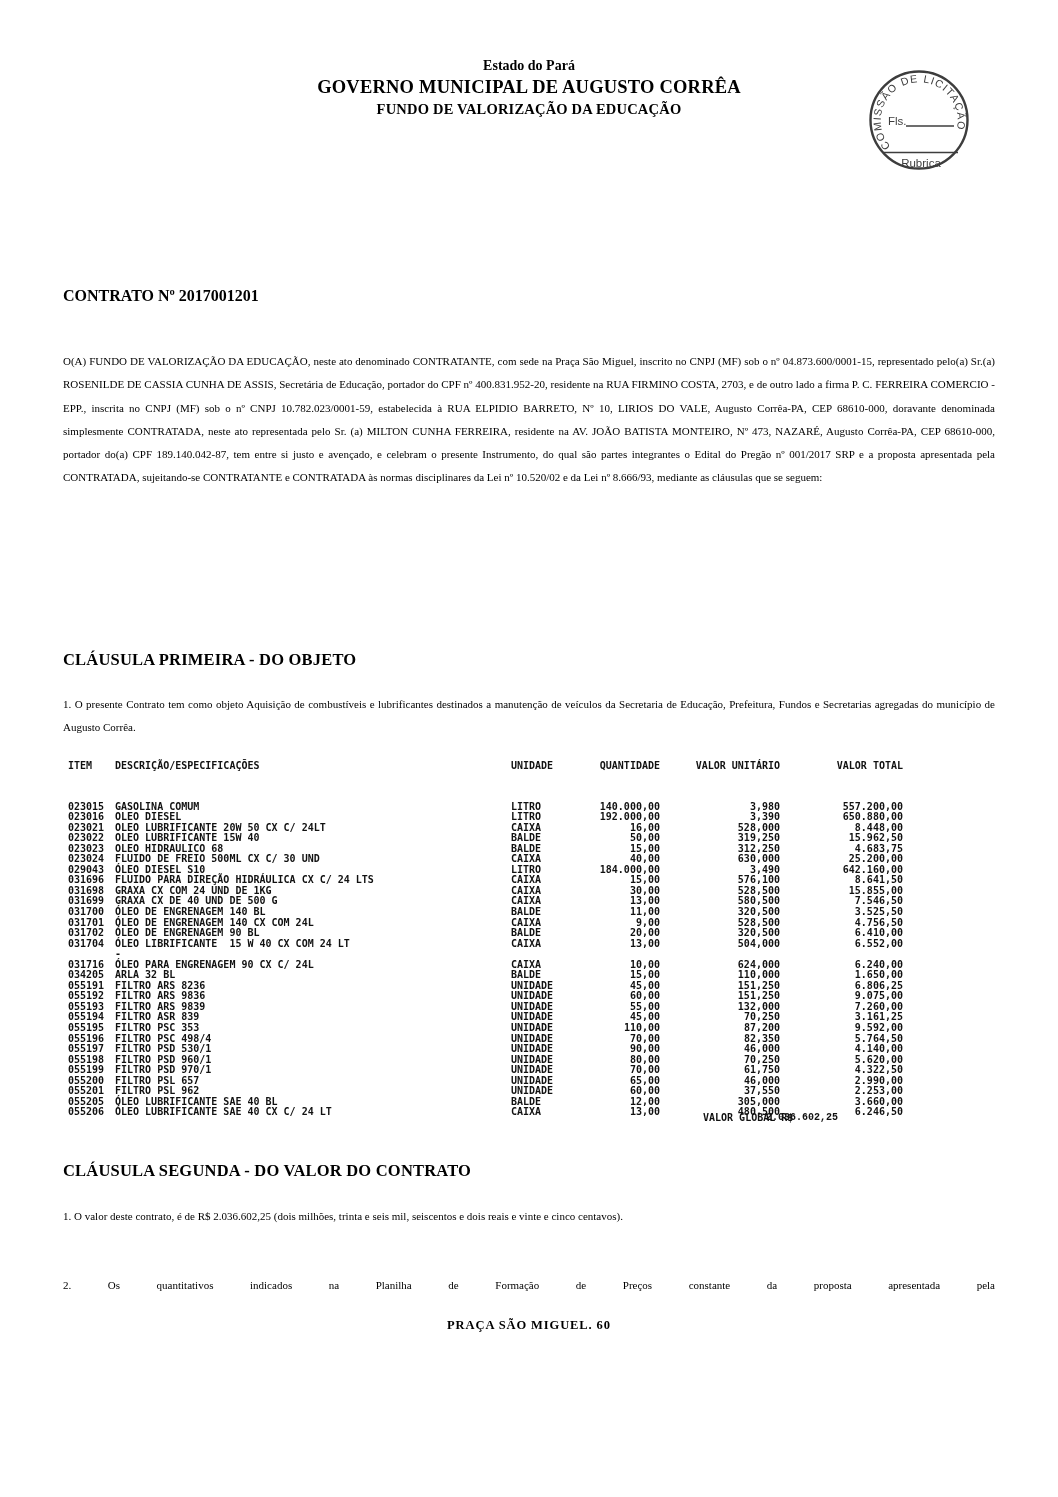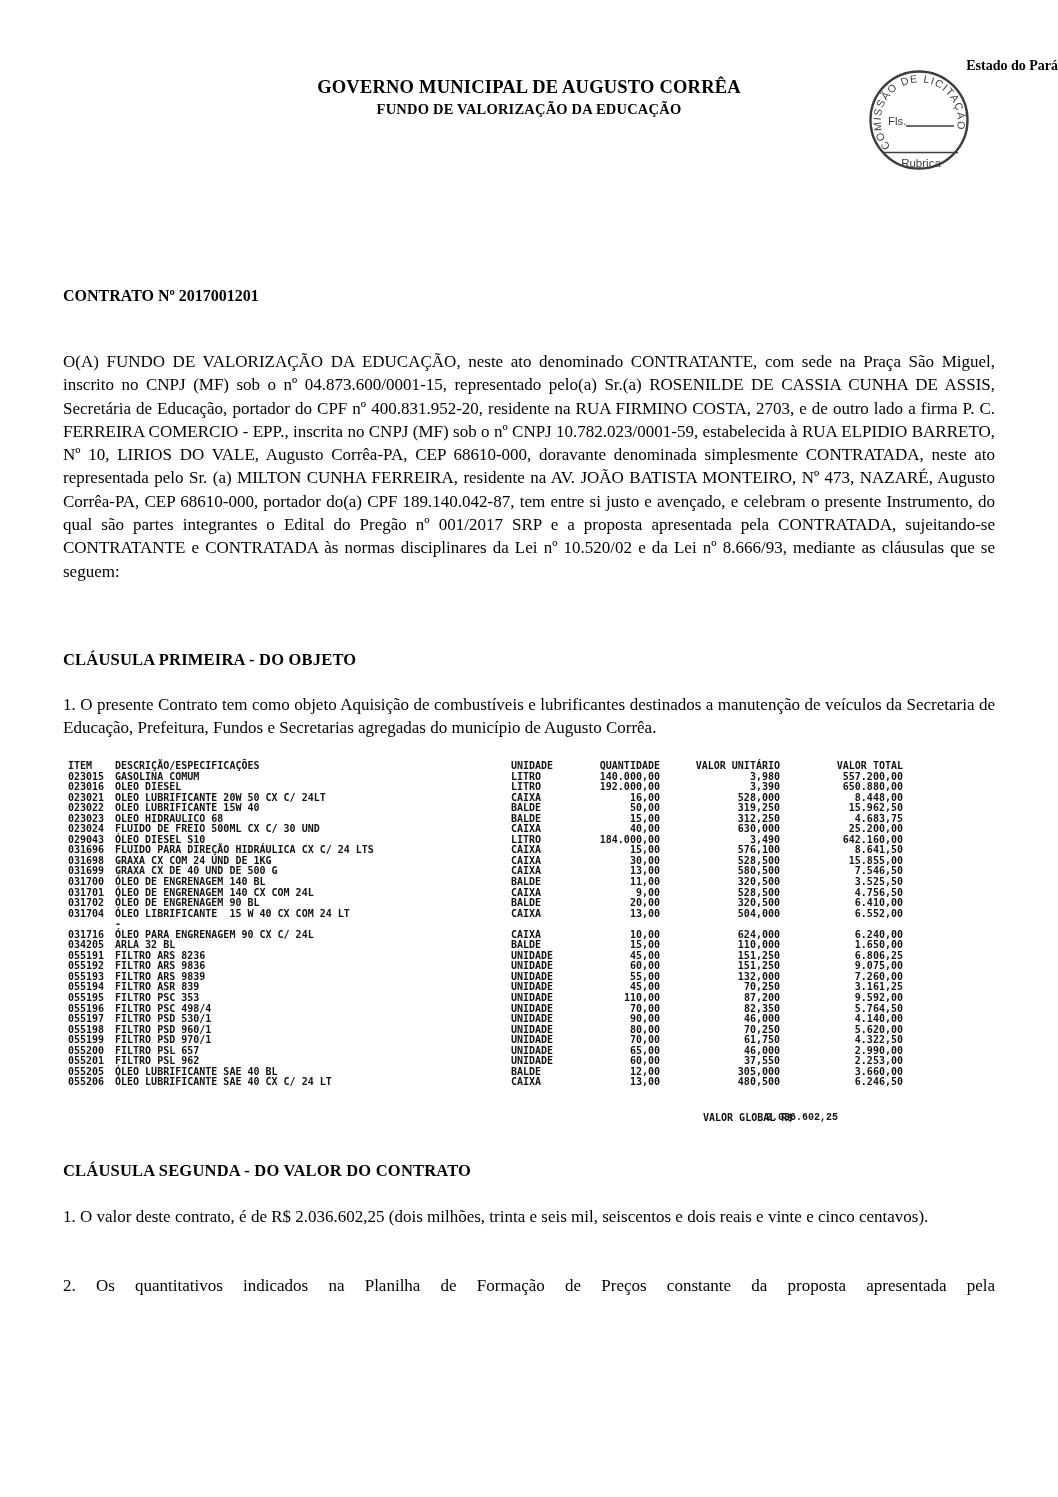--- a/index.html
+++ b/index.html
@@ -7,46 +7,46 @@
     position:relative;
     width:1058px;height:1497px;
     margin:0 auto;
     background:#ffffff;
     color:#000;
     font-family:"Liberation Serif","DejaVu Serif",serif;
     overflow:hidden;
   }
   
   .lh{position:absolute;left:0;width:100%;text-align:center;font-weight:bold;line-height:1.15;}
-  .lh1{top:58px;font-size:14px;text-align:right;}
+  .lh1{top:58px;font-size:14px;}
   .lh2{top:77px;font-size:18.5px;letter-spacing:.2px;}
   .lh3{top:101px;font-size:14.5px;letter-spacing:.2px;}
   
   .stamp{position:absolute;left:855px;top:60px;width:134px;height:124px;}
   .stamp svg{width:100%;height:100%;}
   .stamp text{font-family:"Liberation Sans","DejaVu Sans",sans-serif;fill:#3d3d3d;}
   
   .blk{position:absolute;left:63px;width:932px;}
   .contract-no{top:287px;font-weight:bold;font-size:16px;}
-  .para{font-size:17px;line-height:23.3px;text-align:justify;}
+  .para{font-size:11px;line-height:23.3px;text-align:justify;}
   .intro{top:350px;}
   .cl-title{font-weight:bold;font-size:16.5px;letter-spacing:.2px;}
   .cl1-title{top:650px;}
   .cl1-para{top:693px;}
   .cl2-title{top:1161px;}
   .cl2-para1{top:1205px;}
   .cl2-para2{top:1274px;text-align-last:justify;}
   
   .items{
     position:absolute;left:63px;top:760px;width:932px;
     font-family:"DejaVu Sans Mono","Liberation Mono",monospace;
     font-size:10px;font-weight:700;color:#111;
   }
   .trow{position:relative;height:10.55px;}
-  .thead{height:10.55px;margin-bottom:0;}
+  .thead{height:10.55px;margin-bottom:30px;}
   .c{position:absolute;top:0;white-space:pre;}
   .c-item{left:5px;}
   .c-desc{left:52px;}
   .c-un{left:412px;padding-left:36px;}
   .c-qtd{left:470px;width:127px;text-align:right;}
   .c-vu{left:604px;width:113px;text-align:right;}
   .c-vt{left:715px;width:125px;text-align:right;}
   .global-row{
     position:absolute;left:63px;top:1112px;width:932px;height:12px;
     font-family:"DejaVu Sans Mono","Liberation Mono",monospace;
@@ -345,14 +345,15 @@
 
   <div class="global-row">
     <span class="g-label">VALOR GLOBAL R$</span>
     <span class="g-value">2.036.602,25</span>
   </div>
 
   <div class="blk cl-title cl2-title">CLÁUSULA SEGUNDA - DO VALOR DO CONTRATO</div>
   <div class="blk para cl2-para1">1.  O valor deste contrato,  é de R$ 2.036.602,25 (dois milhões, trinta e seis mil, seiscentos e dois reais e vinte e cinco centavos).</div>
   <div class="blk para cl2-para2">2. Os quantitativos indicados na Planilha de Formação de Preços constante da proposta apresentada pela</div>
 
+  <div class="footer">PRAÇA SÃO MIGUEL. 60</div>
 
 </div>
 
 </body></html>

